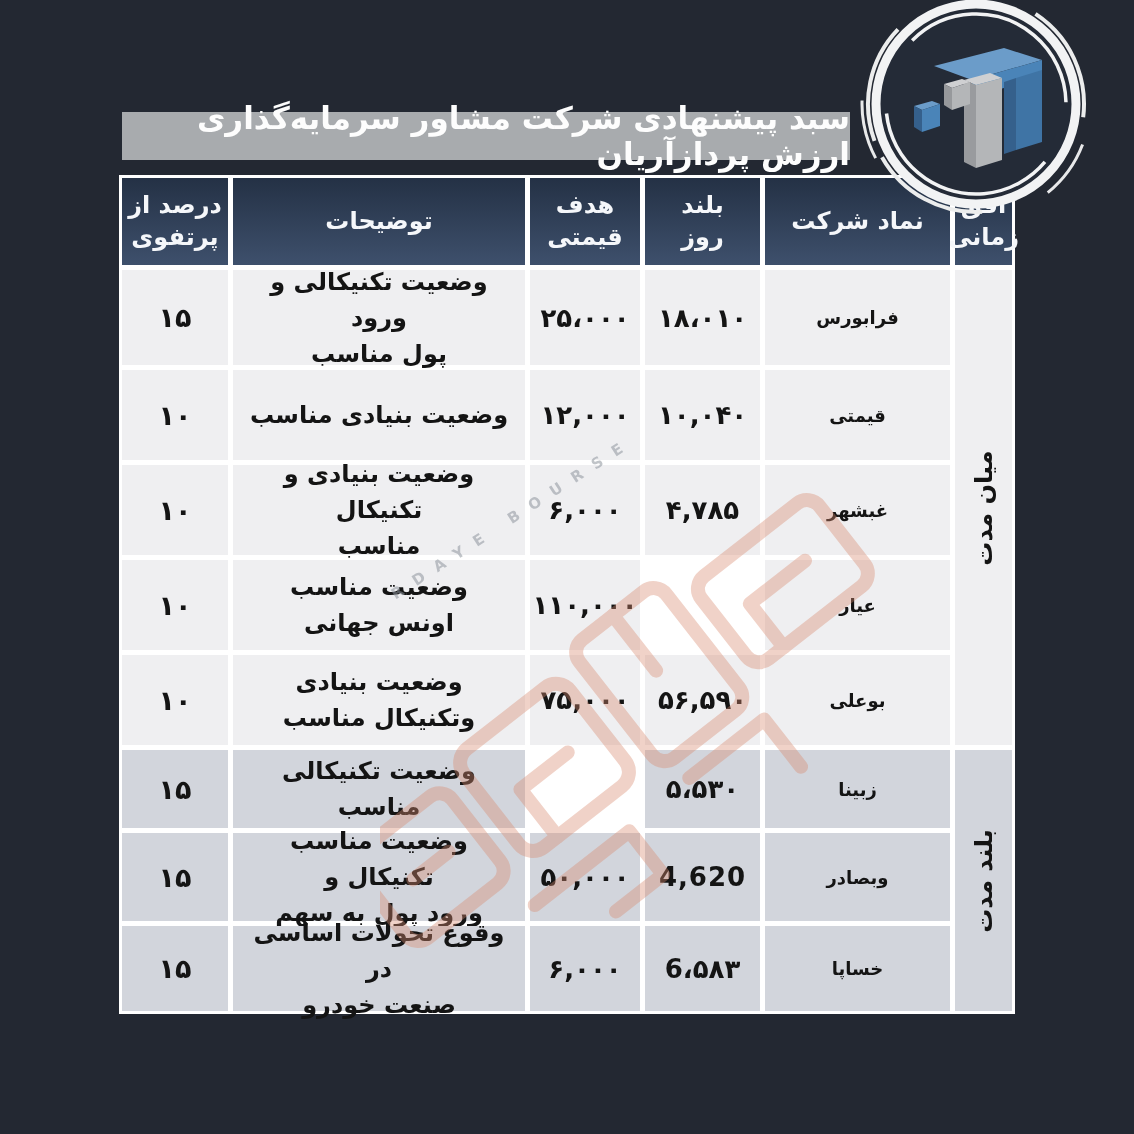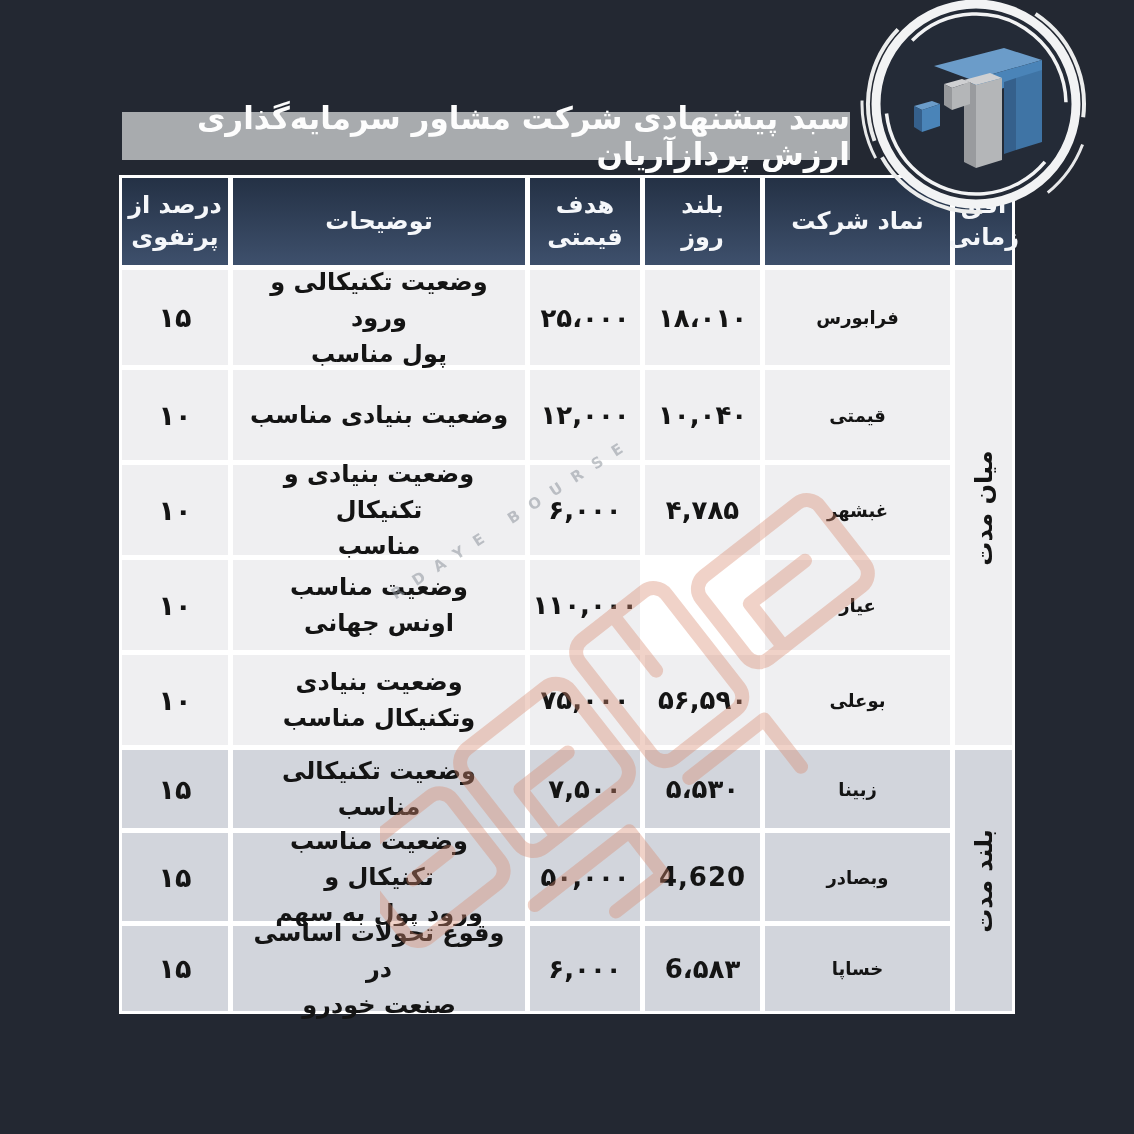--- a/index.html
+++ b/index.html
@@ -139,21 +139,20 @@
 
   <div class="cell light sym  c2 r6">بوعلی</div>
   <div class="cell light num  c3 r6">۵۶,۵۹۰</div>
   <div class="cell light num  c4 r6">۷۵,۰۰۰</div>
   <div class="cell light desc c5 r6">وضعیت بنیادی
 وتکنیکال مناسب</div>
   <div class="cell light pct  c6 r6">۱۰</div>
 
   <div class="cell gray sym  c2 r7">زبینا</div>
   <div class="cell gray num  c3 r7">۵،۵۳۰</div>
-  <div class="cell gray num  c4 r7">۷,۵۰۰</div>
   <div class="cell gray desc c5 r7">وضعیت تکنیکالی مناسب</div>
   <div class="cell gray pct  c6 r7">۱۵</div>
 
   <div class="cell gray sym  c2 r8">وبصادر</div>
   <div class="cell gray num  c3 r8">4,620</div>
   <div class="cell gray num  c4 r8">۵۰,۰۰۰</div>
   <div class="cell gray desc c5 r8">وضعیت مناسب تکنیکال و
 ورود پول به سهم</div>
   <div class="cell gray pct  c6 r8">۱۵</div>
 

